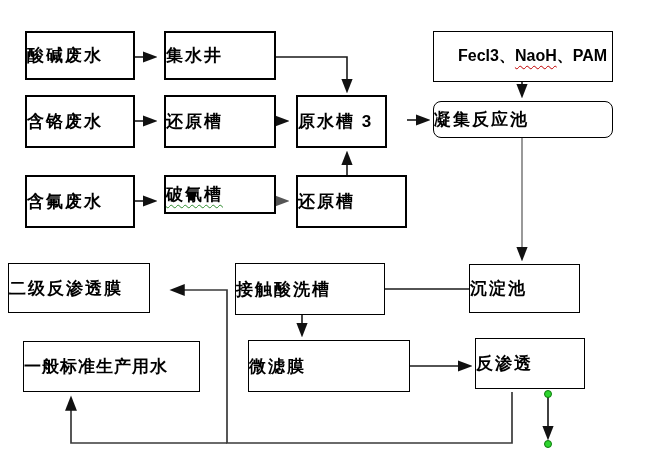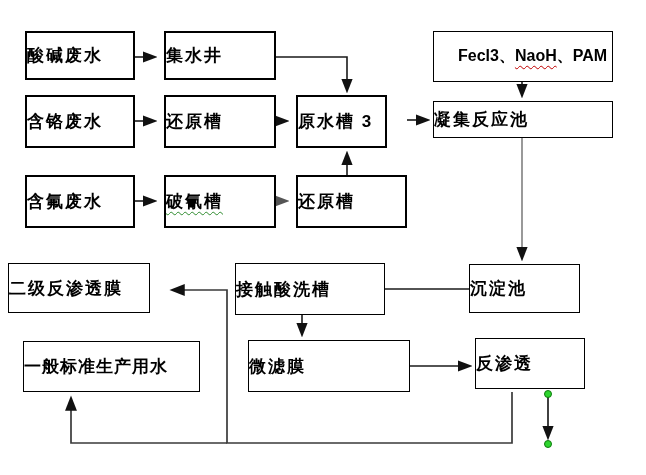--- a/index.html
+++ b/index.html
@@ -14,24 +14,24 @@
   }
   .thin{border-width:1.4px;}
   .hair{border-width:1.2px;}
   
   .p-acid      {left:25px;  top:31px;  width:110px; height:49px;}
   .p-well      {left:164px; top:31px;  width:112px; height:49px;}
   .p-chrom     {left:25px;  top:95px;  width:110px; height:53px;}
   .p-red1      {left:164px; top:95px;  width:112px; height:53px;}
   .p-raw       {left:296px; top:95px;  width:91px; height:53px;}
   .p-fluor     {left:25px;  top:175px; width:110px; height:53px;}
-  .p-cyan      {left:164px; top:175px; width:112px; height:53px;}
+  .p-cyan      {left:164px; top:175px; width:112px; height:39px;}
   .p-red2      {left:296px; top:175px; width:111px; height:53px;}
   .p-chem      {left:433px; top:31px;  width:180px; height:51px; letter-spacing:0; font-size:16px;padding-left:24px;}
-  .p-coag      {left:433px; top:101px; width:180px; height:37px;}
+  .p-coag      {left:433px; top:101px; width:180px; height:37px;border-radius:8px;}
   .p-sed       {left:469px; top:264px; width:111px; height:49px;}
   .p-pick      {left:235px; top:263px; width:150px; height:52px;}
   .p-ro2       {left:8px;  top:263px; width:142px; height:50px;}
   .p-micro     {left:248px; top:340px; width:162px; height:52px;}
   .p-ro        {left:475px; top:338px; width:110px; height:51px;}
   .p-prod      {left:23px;  top:341px; width:177px; height:51px; letter-spacing:1px;}
   .sq-red{
     text-decoration-line:underline;text-decoration-style:wavy;
     text-decoration-color:#c00000;text-decoration-thickness:1px;text-underline-offset:4px;
   }

